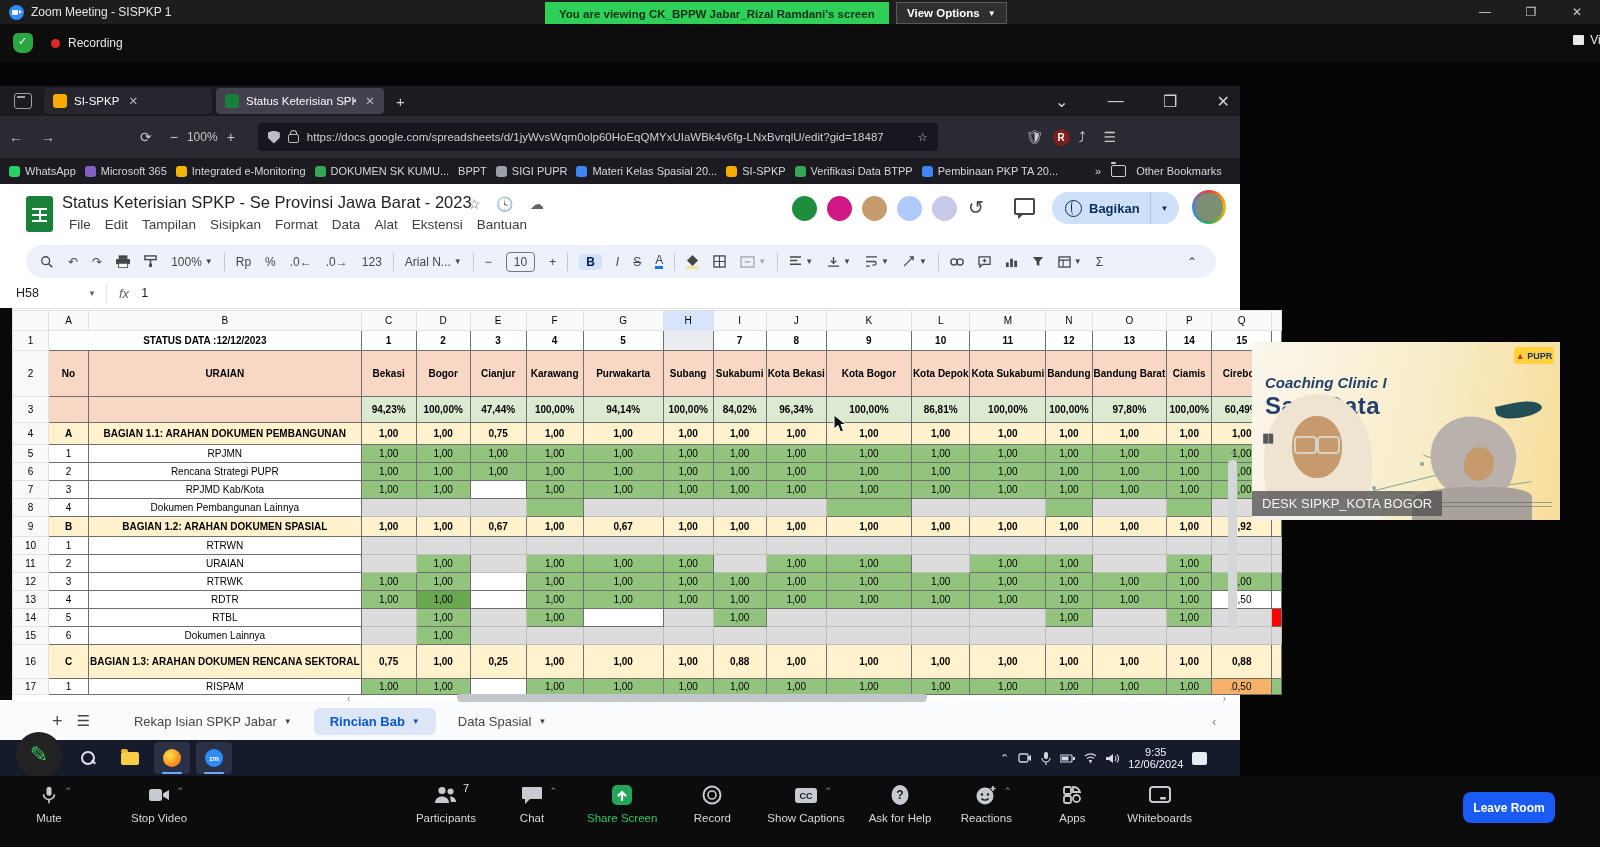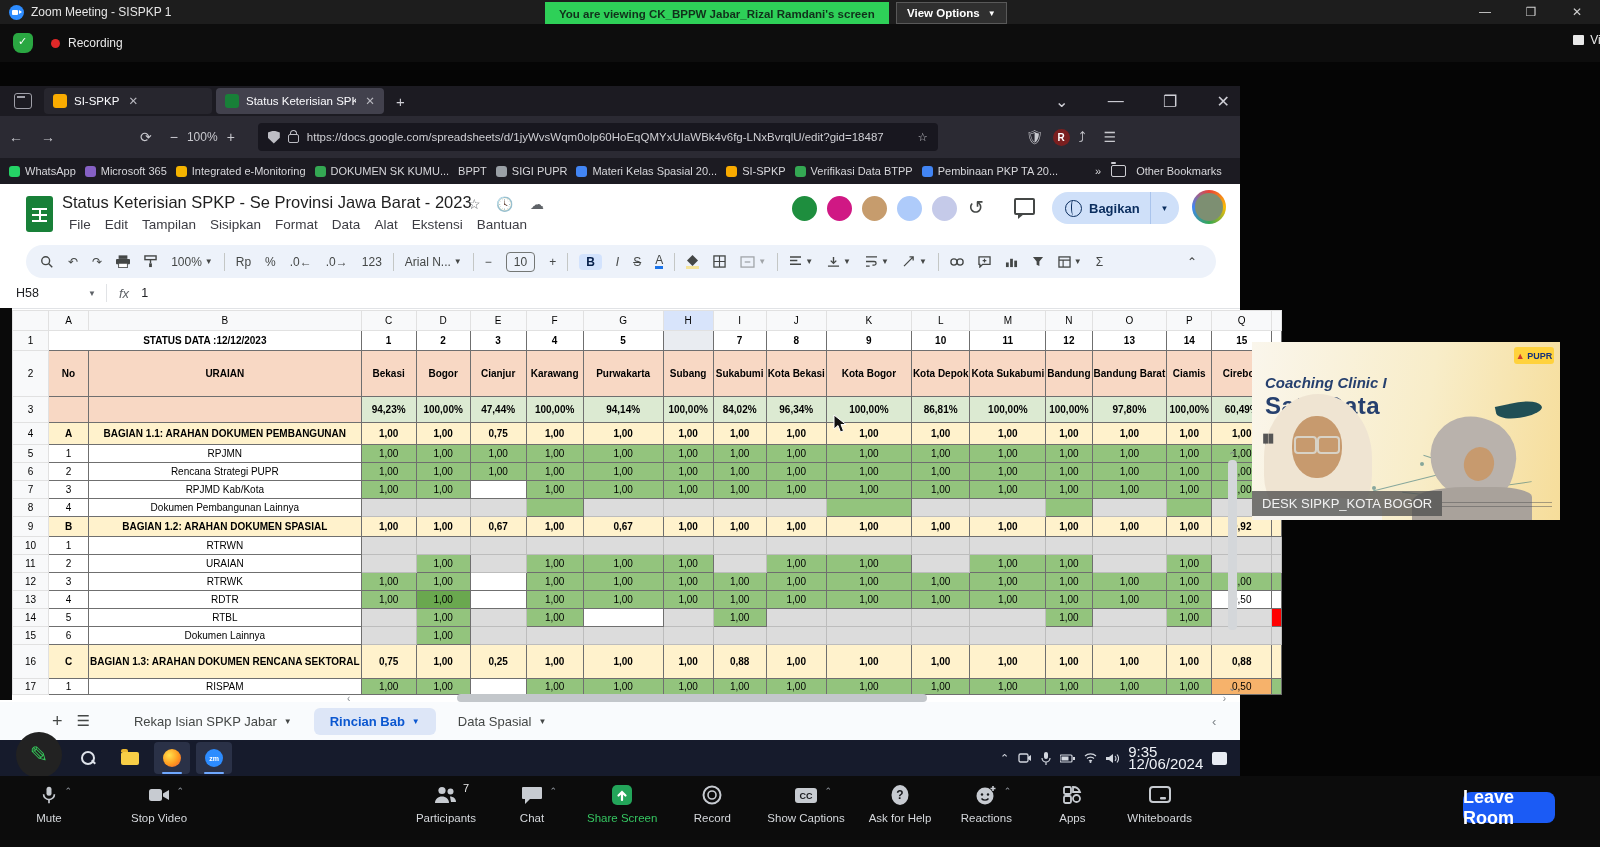--- a/index.html
+++ b/index.html
@@ -125,33 +125,33 @@
   .tk.on{background:#2a3147;}
   .tk.on:after{content:"";position:absolute;bottom:0;left:8px;right:8px;height:2.5px;background:#6fa8ff;border-radius:2px;}
   .tk-search{width:15px;height:15px;position:relative;}
   .tk-search:before{content:"";position:absolute;left:0;top:0;width:10px;height:10px;border:2px solid #dfe3ea;border-radius:50%;}
   .tk-search:after{content:"";position:absolute;left:10px;top:10px;width:5px;height:2px;background:#dfe3ea;transform:rotate(45deg);}
   .tk-folder{width:18px;height:13px;background:#f7ce46;border-radius:2px;position:relative;}
   .tk-folder:before{content:"";position:absolute;top:-3px;left:0;width:7px;height:3px;background:#e9b62f;border-radius:2px 2px 0 0;}
   .tk-ff{width:18px;height:18px;border-radius:50%;background:radial-gradient(circle at 35% 35%,#ffe14d,#ff9a1f 55%,#e8553a);}
   .tk-zm{width:18px;height:18px;border-radius:50%;background:#2d8cff;color:#fff;font-size:7px;font-weight:bold;display:flex;align-items:center;justify-content:center;}
   #tray{position:absolute;left:1000px;top:740px;height:36px;display:flex;align-items:center;gap:9px;color:#e8ecf3;font-size:11px;}
-  #clock{text-align:left;font-size:15px;line-height:12px;color:#eef1f6;}
+  #clock{text-align:center;font-size:11px;line-height:12px;color:#eef1f6;}
   .trayic{opacity:.9;display:flex;}
   .noti{width:15px;height:13px;background:#e8ecf3;border-radius:2px;position:relative;}
   
   #zctrl{left:0;top:776px;width:1600px;height:71px;background:#0c0c0c;}
   .zc{display:flex;flex-direction:column;align-items:center;justify-content:center;gap:4px;color:#d5d8dc;font-size:11.5px;min-width:62px;}
   .zc .ic{height:26px;display:flex;align-items:center;justify-content:center;position:relative;}
   .zc .chev{position:absolute;right:-13px;top:4px;color:#9aa0a8;font-size:9px;}
   .zc .badge{position:absolute;right:-10px;top:0;font-size:11px;color:#e8e8e8;}
   .zc.accent{color:#35c561;}
   #zleft{position:absolute;left:18px;top:782px;display:flex;gap:48px;}
   #zcenter{position:absolute;left:415px;top:782px;display:flex;gap:24px;}
-  #leaveroom{position:absolute;left:1463px;top:792px;width:92px;height:31px;background:#1b5bf5;color:#fff;border-radius:8px;display:flex;align-items:center;justify-content:center;font-size:18px;font-weight:bold;}
+  #leaveroom{position:absolute;left:1463px;top:792px;width:92px;height:31px;background:#1b5bf5;color:#fff;border-radius:8px;display:flex;align-items:center;justify-content:center;font-size:12px;font-weight:bold;}
   
   #cam{left:1252px;top:342px;width:308px;height:178px;background:linear-gradient(100deg,#faf6ec 0%,#f8edc9 55%,#f6dd9a 100%);overflow:hidden;}
   .pupr{position:absolute;right:6px;top:5px;width:40px;height:17px;background:#ffd23d;border-radius:3px;color:#17327a;font-size:9px;font-weight:bold;display:flex;align-items:center;justify-content:center;}
   .pupr b{color:#d03a2b;}
   .ct1{position:absolute;left:13px;top:32px;color:#26406e;font-size:15px;font-weight:bold;font-style:italic;}
   .ct2{position:absolute;left:13px;top:50px;color:#26406e;font-size:24px;font-weight:bold;letter-spacing:.5px;}
   .csub{position:absolute;left:13px;top:96px;color:#2a2a2a;font-size:8px;font-weight:bold;line-height:9px;}
   .cyear{position:absolute;left:95px;top:118px;color:#444;font-size:7px;}
   .teal-wave{position:absolute;right:18px;top:60px;width:46px;height:16px;background:#214f55;border-radius:0 60% 40% 60%;transform:rotate(-12deg);}
   .net{position:absolute;left:120px;top:110px;width:180px;height:60px;opacity:.55;}

